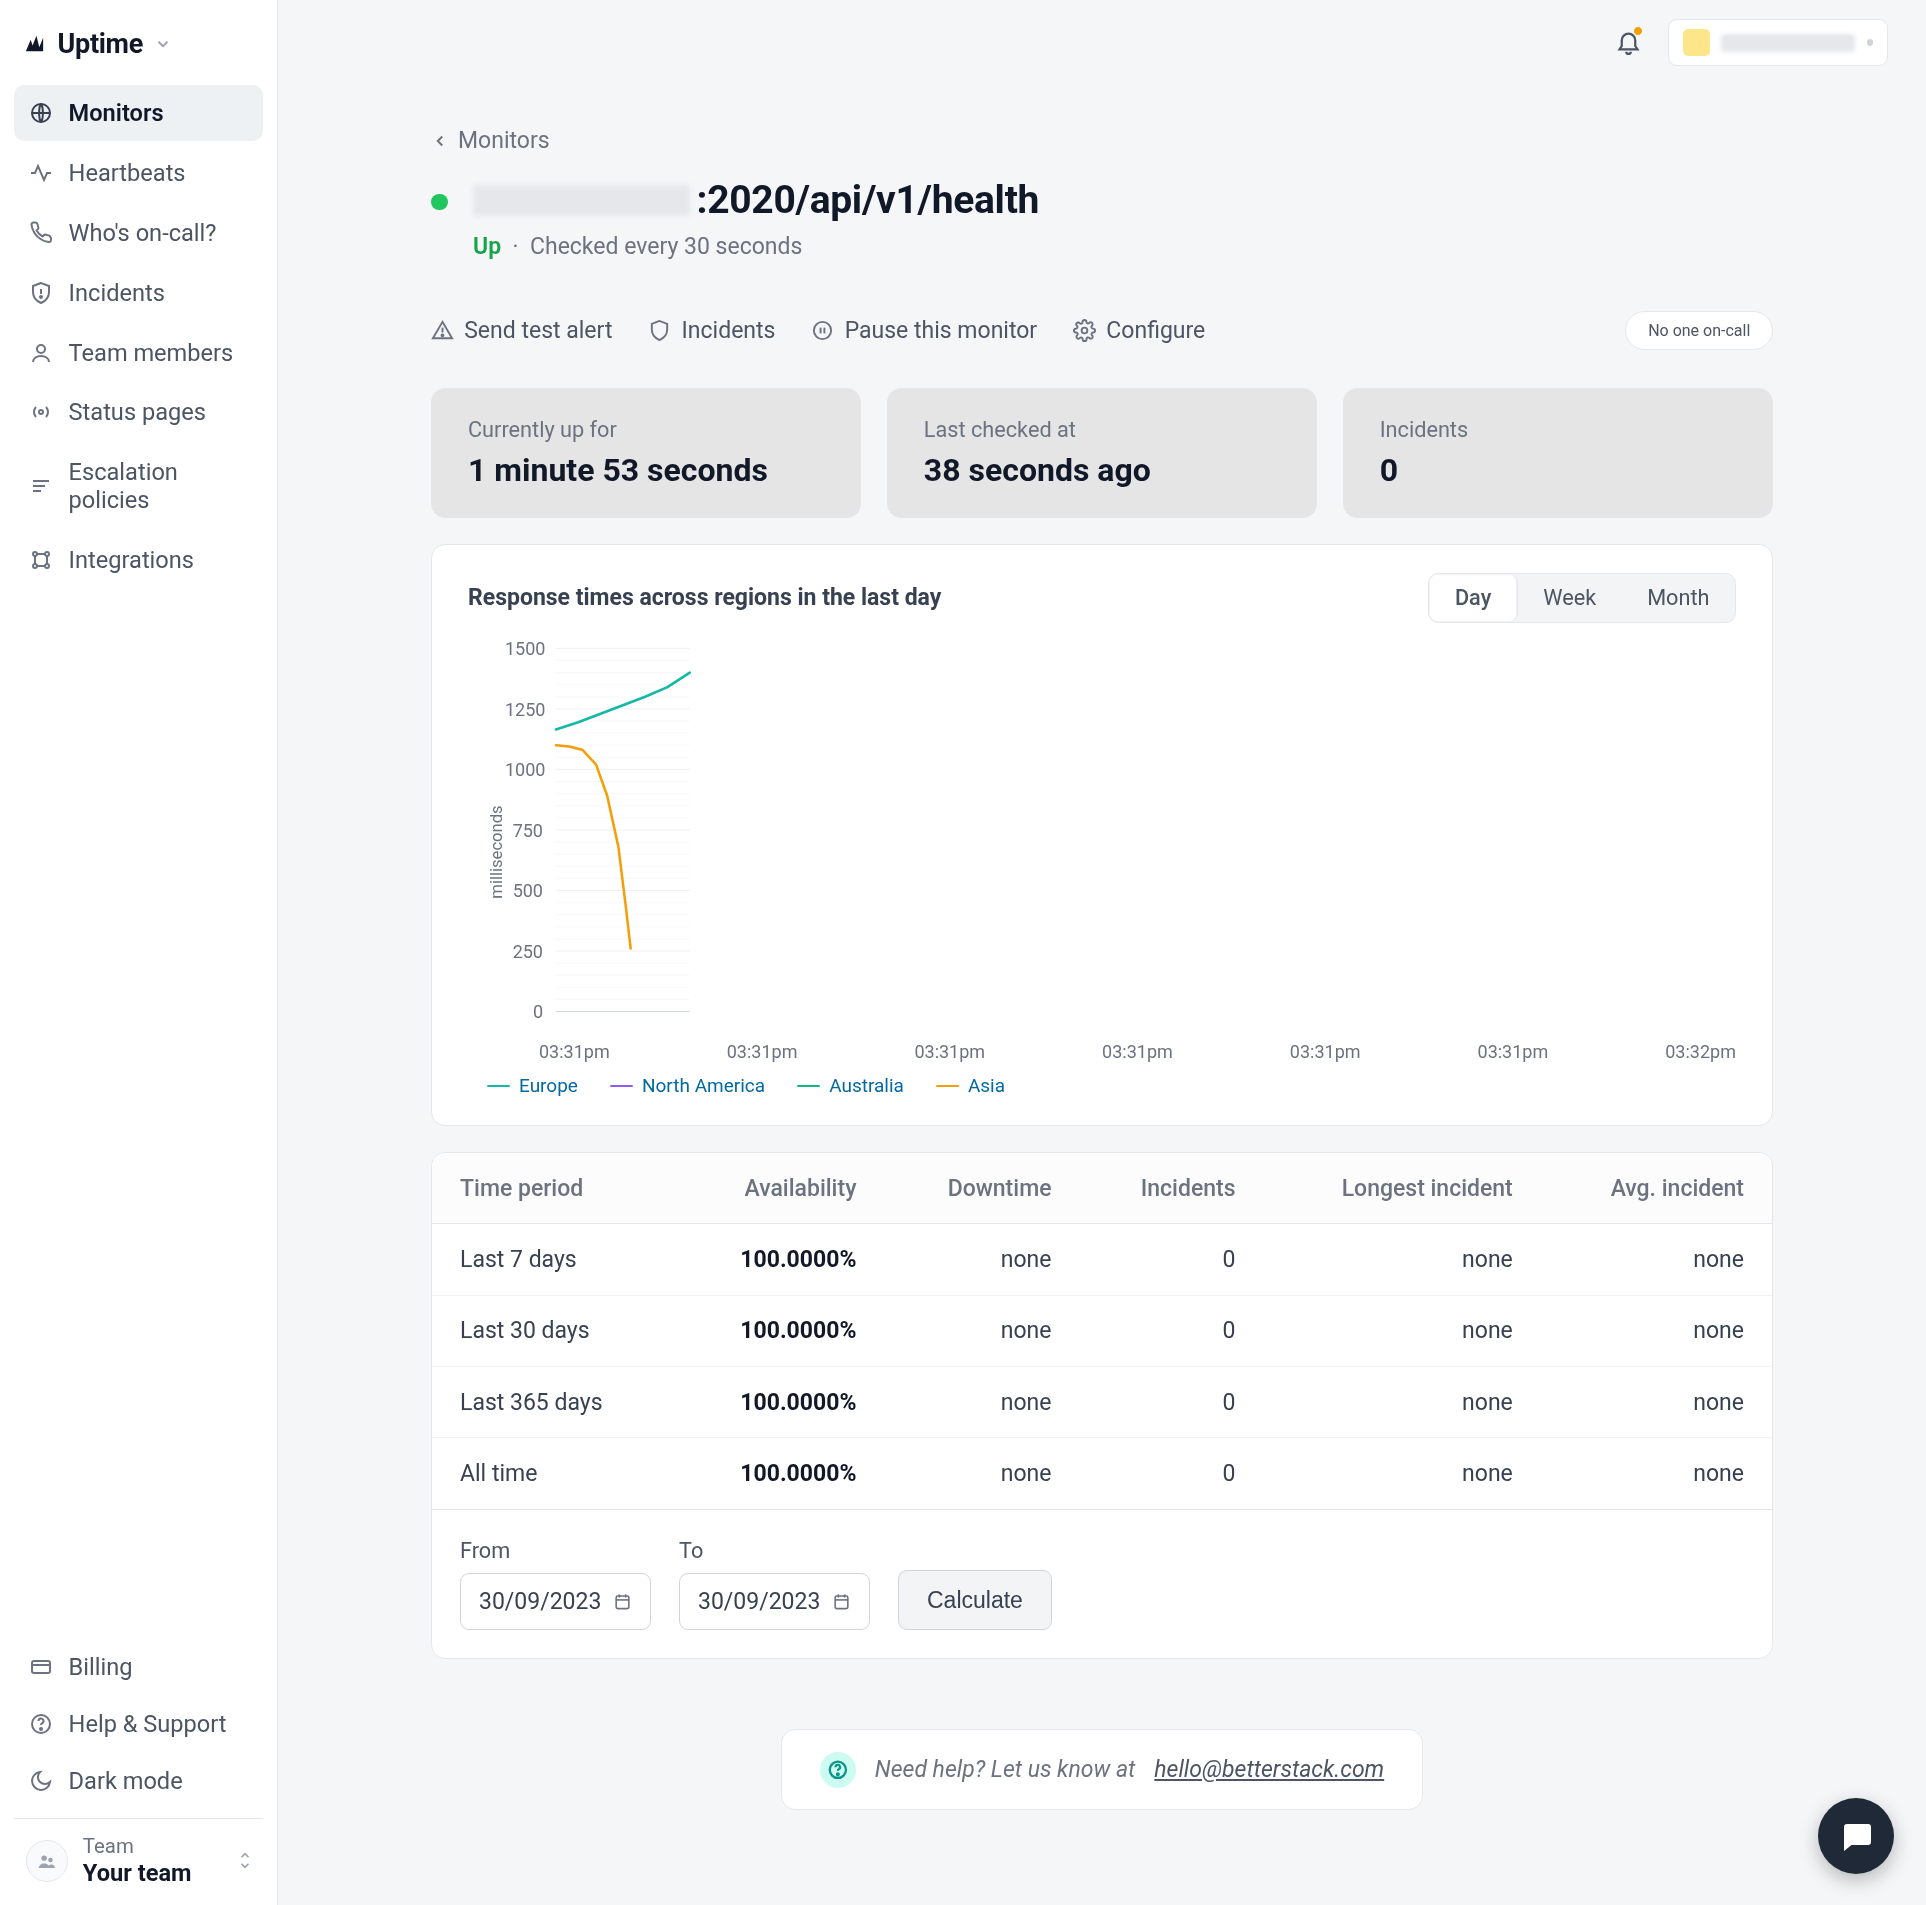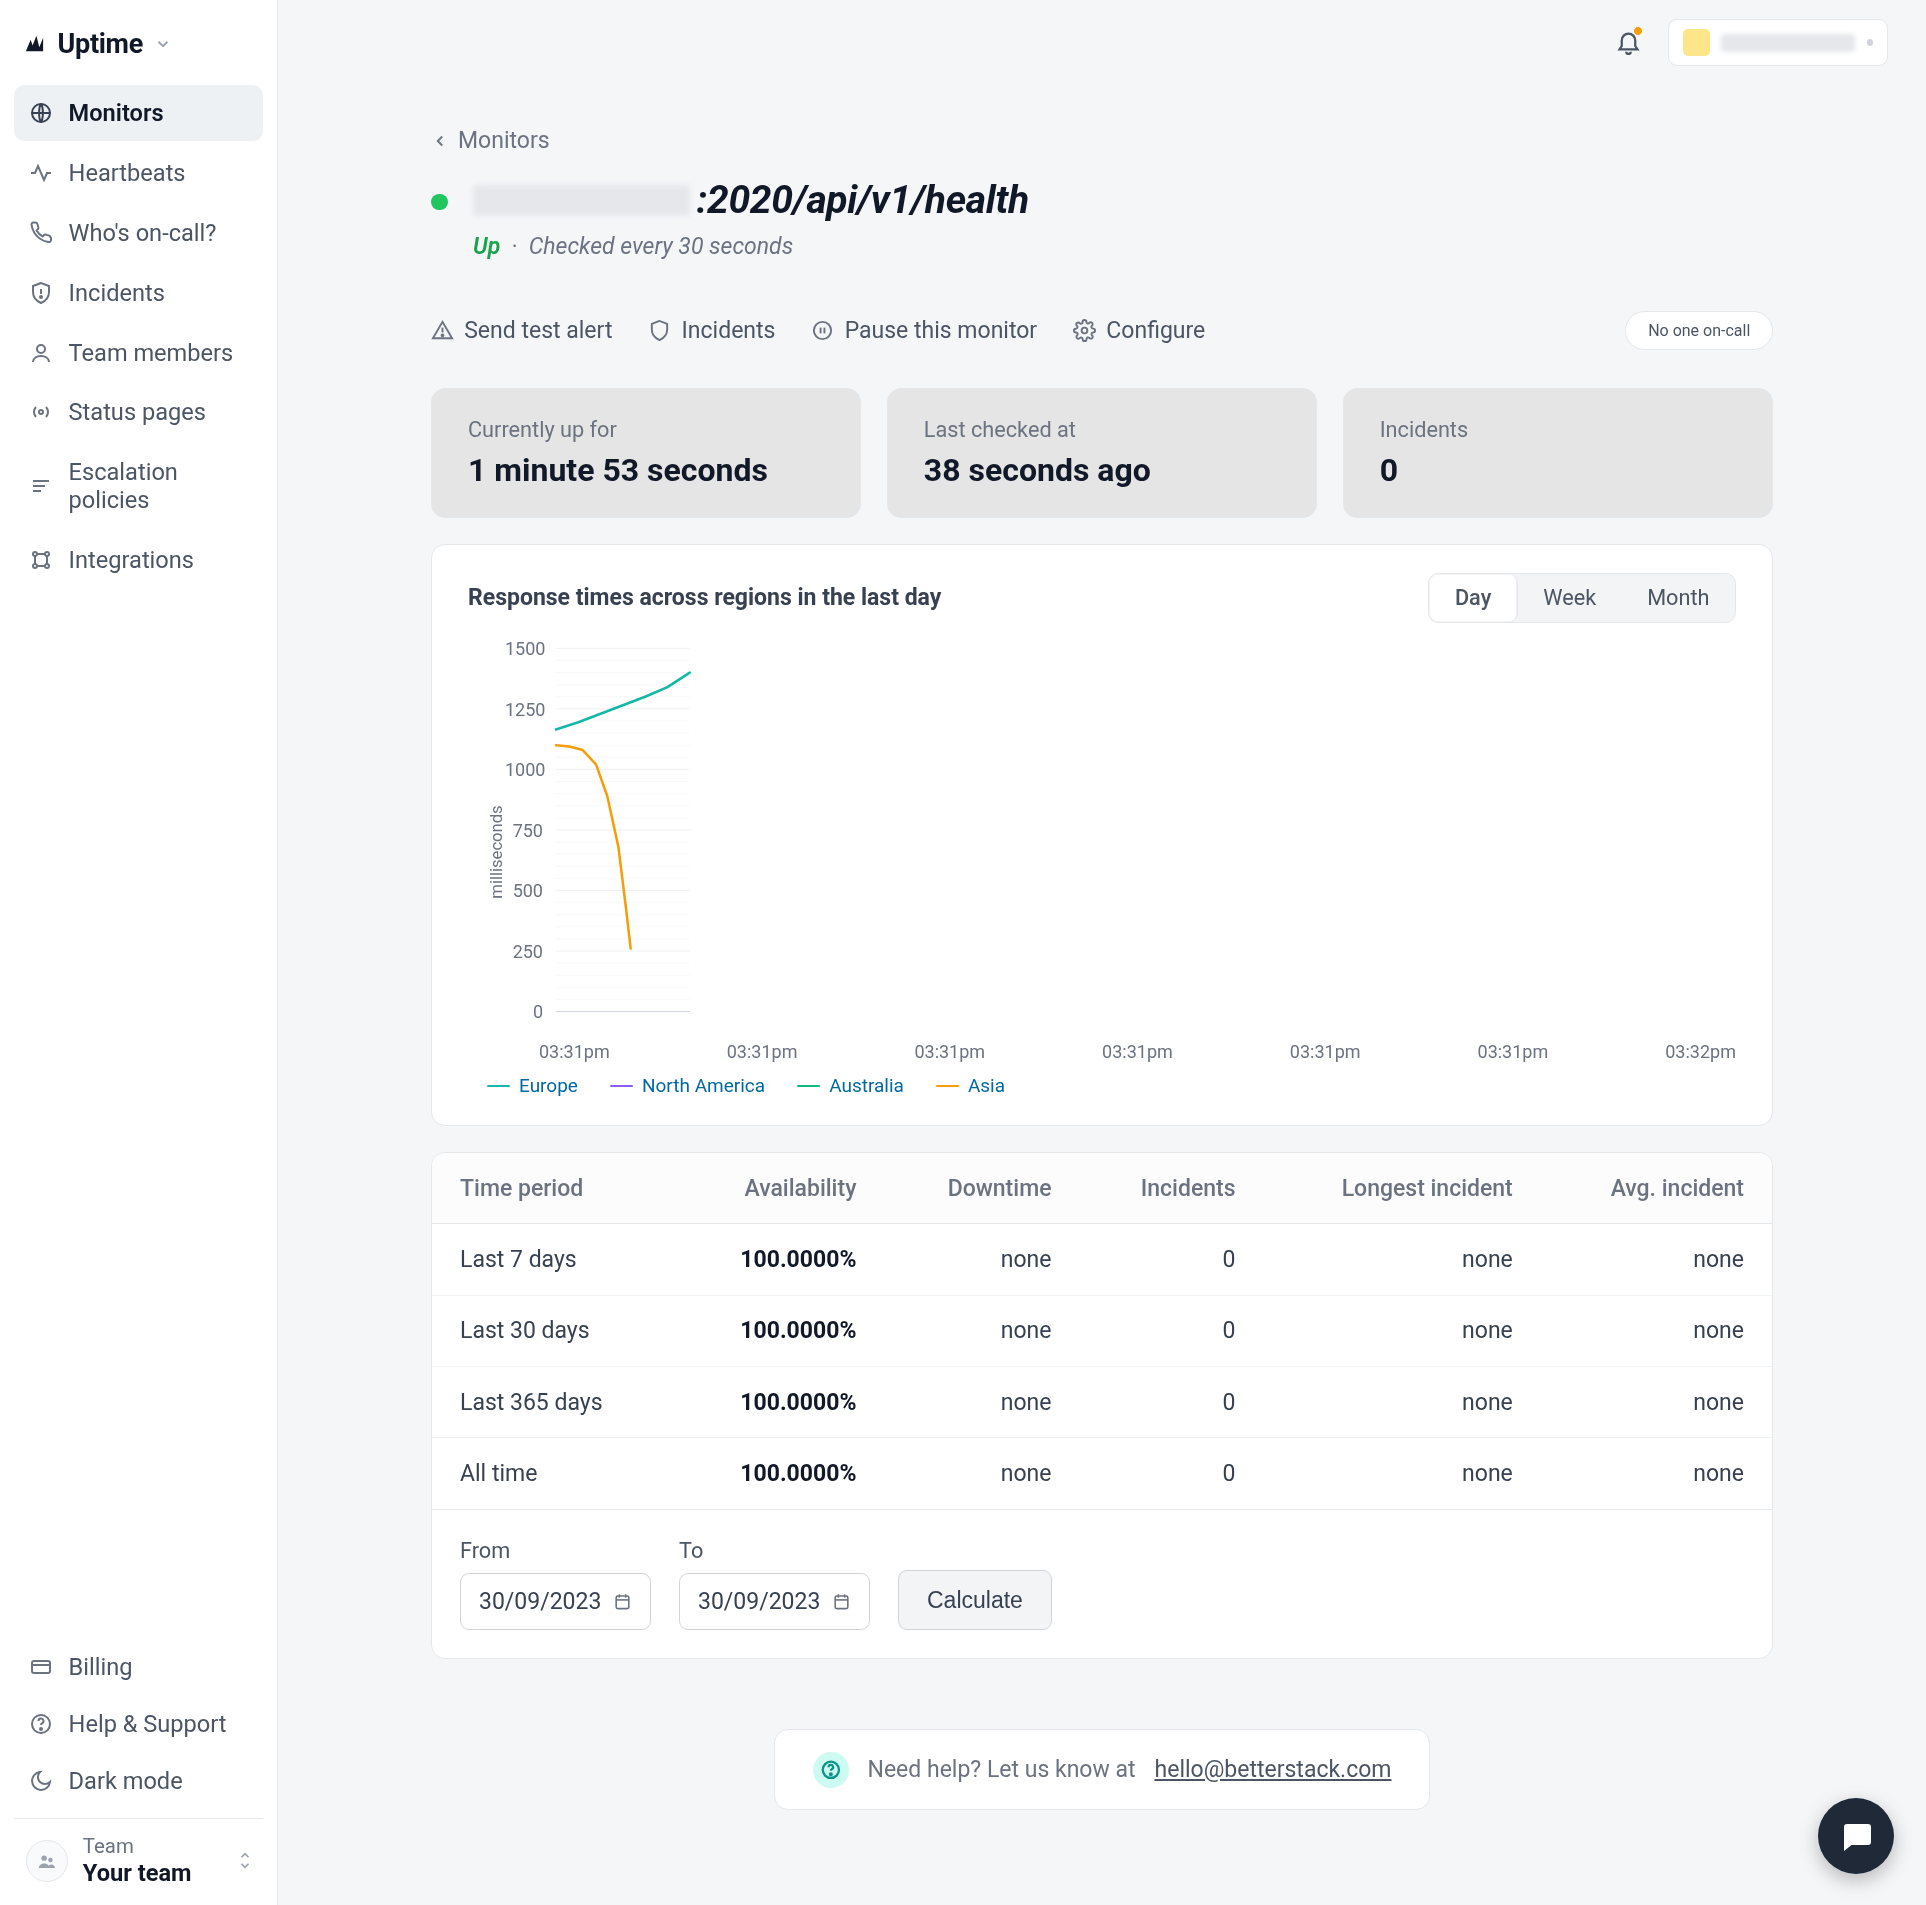--- a/index.html
+++ b/index.html
@@ -88,21 +88,21 @@
   .user-name { width: 134px; height: 18px; background: #e5e7eb; border-radius: 3.8px; filter: blur(1.9px); }
   .user-caret { width: 6.4px; height: 6.4px; border-radius: 50%; background: #d1d5db; }
 
   .content { padding: 127px 153px 38px 153px; }
 
   .crumb { display: inline-flex; align-items: center; gap: 9px; color: #6b7280; font-size: 23px; cursor: pointer; }
   .crumb svg { width: 18px; height: 18px; }
 
   .title-row { display: flex; align-items: flex-start; gap: 25.5px; margin-top: 23px; }
   .status-dot { width: 16.6px; height: 16.6px; border-radius: 50%; background: #22c55e; margin-top: 16.6px; }
-  .title-col { display: flex; flex-direction: column; gap: 10.2px; font-style: italic; }
+  .title-col { display: flex; flex-direction: column; gap: 10.2px; }
   .title-text { font-size: 39px; font-weight: 700; color: #111827; letter-spacing: -0.3px; display: flex; align-items: center; gap: 6.4px; }
   .title-redact { display: inline-block; width: 217px; height: 31px; background: #e5e7eb; border-radius: 3.8px; filter: blur(2.5px); }
   .subtitle { font-size: 23px; color: #6b7280; }
   .subtitle .up { color: #16a34a; font-weight: 600; }
 
   .action-row {
     display: flex; align-items: center; gap: 36px;
     margin-top: 51px; font-size: 23px; color: #4b5563;
   }
   .action { display: inline-flex; align-items: center; gap: 10.2px; cursor: pointer; }
@@ -185,20 +185,21 @@
     border-radius: 9px; padding: 15.3px 28px;
     font-size: 23px; color: #374151; cursor: pointer;
   }
 
   .help-banner {
     margin: 70px auto 0 auto;
     display: flex; align-items: center; gap: 19px;
     background: #fff; border: 0.6px solid #e5e7eb; border-radius: 14px;
     padding: 21.7px 38px; font-size: 23px; color: #6b7280;
     width: fit-content;
+    font-style: italic;
   }
   .help-icon {
     width: 36px; height: 36px; border-radius: 50%;
     background: #ccfbf1; display: flex; align-items: center; justify-content: center;
   }
   .help-icon svg { width: 21.7px; height: 21.7px; color: #0d9488; }
   .help-banner a { color: #4b5563; text-decoration: underline; }
 
   .intercom {
     position: absolute; right: 32px; bottom: 32px;

